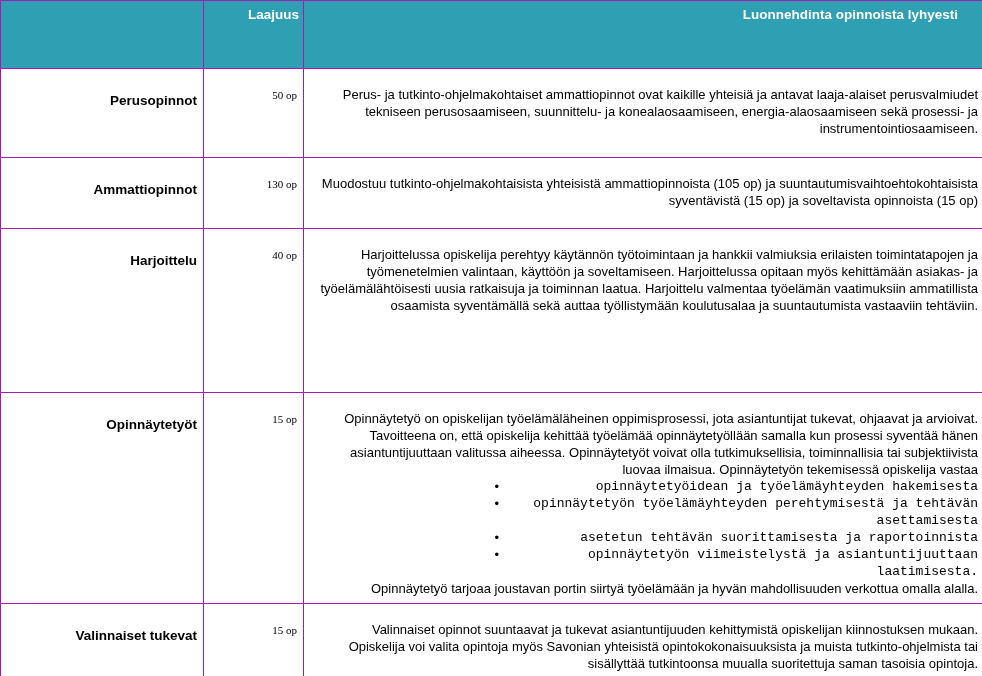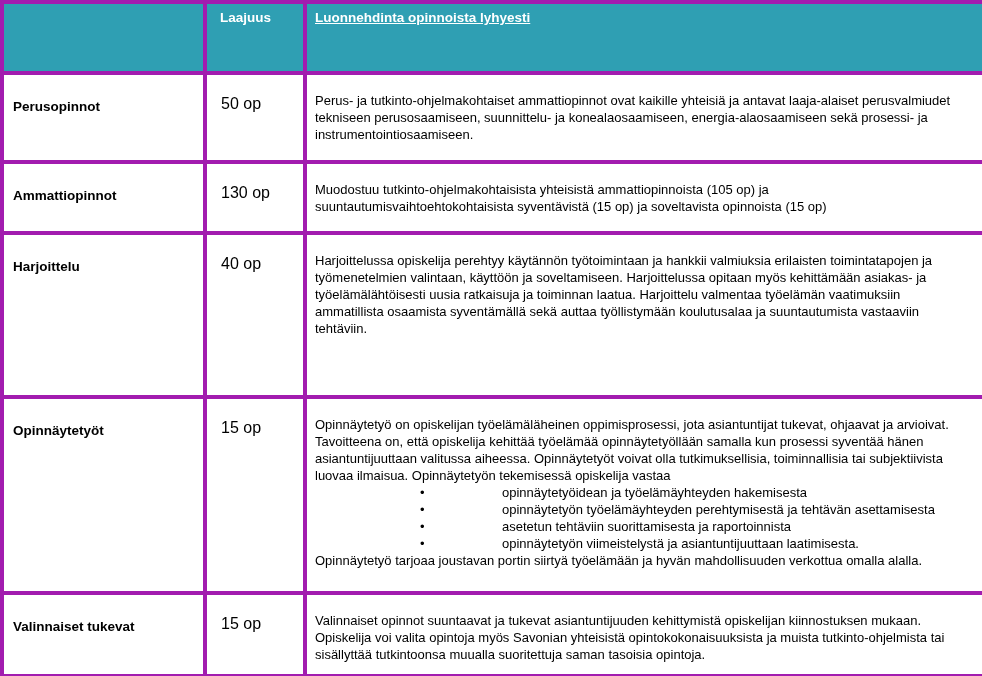--- a/index.html
+++ b/index.html
@@ -15,71 +15,74 @@
     overflow: hidden;
     background: #ffffff;
   }
   table.curriculum {
     border-collapse: collapse;
     table-layout: fixed;
     width: 982px;
   }
   table.curriculum th,
   table.curriculum td {
-    border: 4px solid #a21caf;
+    border: 1px solid #a21caf;
     vertical-align: top;
     overflow: hidden;
+    text-align: right;
   }
   thead th {
     background: var(--header-bg, #2F9FB3);
     color: var(--header-text, #ffffff);
     font-size: 13.5px;
     font-weight: 700;
     text-align: left;
     vertical-align: middle;
     height: 61px;
   }
   thead th.h-blank   { }
   thead th.h-extent  { padding: 6px 4px 0 13px; }
-  thead th.h-desc    { padding: 6px 12px 0 8px; text-decoration: underline; }
+  thead th.h-desc    { padding: 6px 24px 0 8px; }
 
   tbody tr:nth-child(1) { height: 89px;  }
   tbody tr:nth-child(2) { height: 71px; margin-left: 45px;  }
   tbody tr:nth-child(3) { height: 164px; }
   tbody tr:nth-child(4) { height: 196px; }
   tbody tr:nth-child(5) { height: 83px;  }
   tbody tr:nth-child(6) { height: 41px;  }
 
   td.c-label {
     font-weight: 700;
     font-size: 13.5px;
     padding: 24px 6px 6px 9px;
   }
   td.c-extent {
-    font-size: 16px;
+    font-size: 11px;
     padding: 20px 6px 6px 14px;
+    font-family: Liberation Serif, serif;
   }
   td.c-desc {
     font-size: 13px;
     line-height: 17px;
-    padding: 17px 12px 6px 8px;
+    padding: 17px 4px 6px 8px;
   }
   tbody tr:nth-child(6) td.c-label  { padding-top: 22px; }
   tbody tr:nth-child(6) td.c-extent { padding-top: 20px; }
 
   .bullets { margin: 0; }
   .bullet-row {
     display: flex;
     padding-left: 105px;
   }
   .bullet-row .dot {
     flex: 0 0 82px;
   }
   .bullet-row .bullet-text {
     flex: 1 1 auto;
+    font-family: Liberation Mono, monospace;
   }
 </style>
 </head>
 <body>
 
 <div class="page">
   <table class="curriculum">
     <colgroup>
       <col style="width:203px">
       <col style="width:100px">
@@ -117,21 +120,21 @@
             <div class="bullet-row">
               <span class="dot">•</span>
               <span class="bullet-text">opinnäytetyöidean ja työelämäyhteyden hakemisesta</span>
             </div>
             <div class="bullet-row">
               <span class="dot">•</span>
               <span class="bullet-text">opinnäytetyön työelämäyhteyden perehtymisestä ja tehtävän asettamisesta</span>
             </div>
             <div class="bullet-row">
               <span class="dot">•</span>
-              <span class="bullet-text">asetetun tehtäviin suorittamisesta ja raportoinnista</span>
+              <span class="bullet-text">asetetun tehtävän suorittamisesta ja raportoinnista</span>
             </div>
             <div class="bullet-row">
               <span class="dot">•</span>
               <span class="bullet-text">opinnäytetyön viimeistelystä ja asiantuntijuuttaan laatimisesta.</span>
             </div>
           </div>
           <div>Opinnäytetyö tarjoaa joustavan portin siirtyä työelämään ja hyvän mahdollisuuden verkottua omalla alalla.</div>
         </td>
       </tr>
       <tr>

